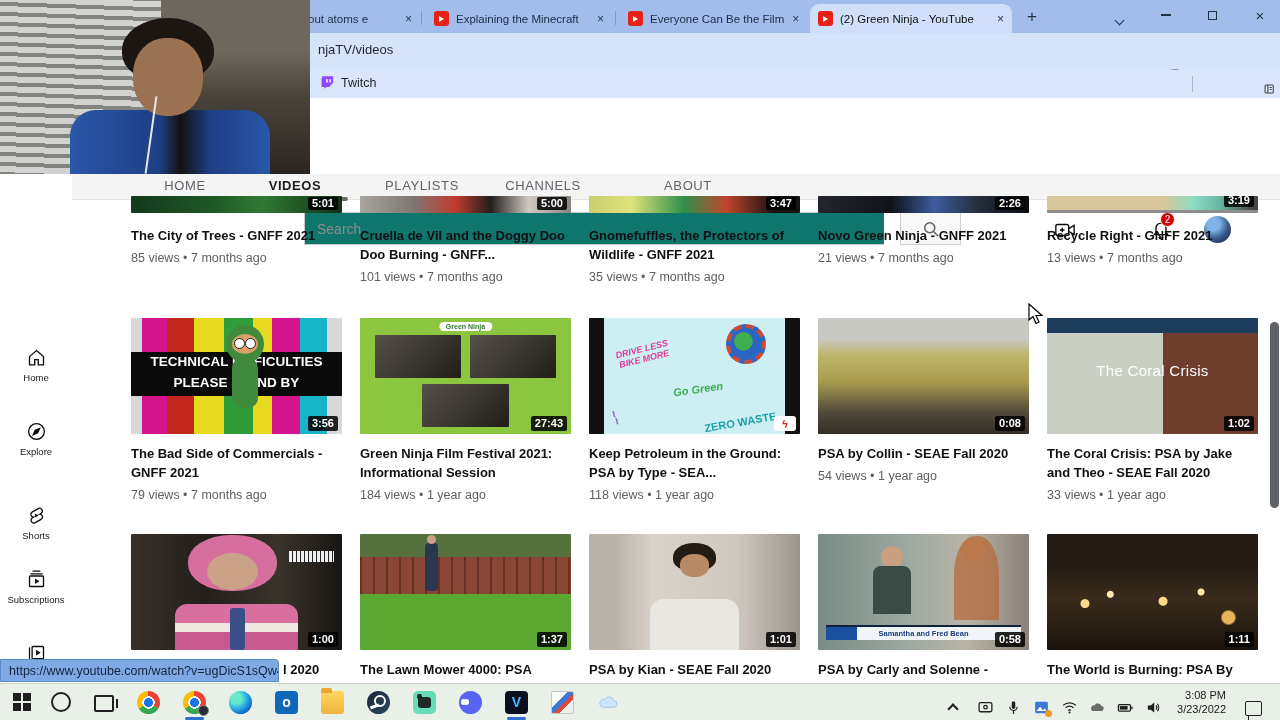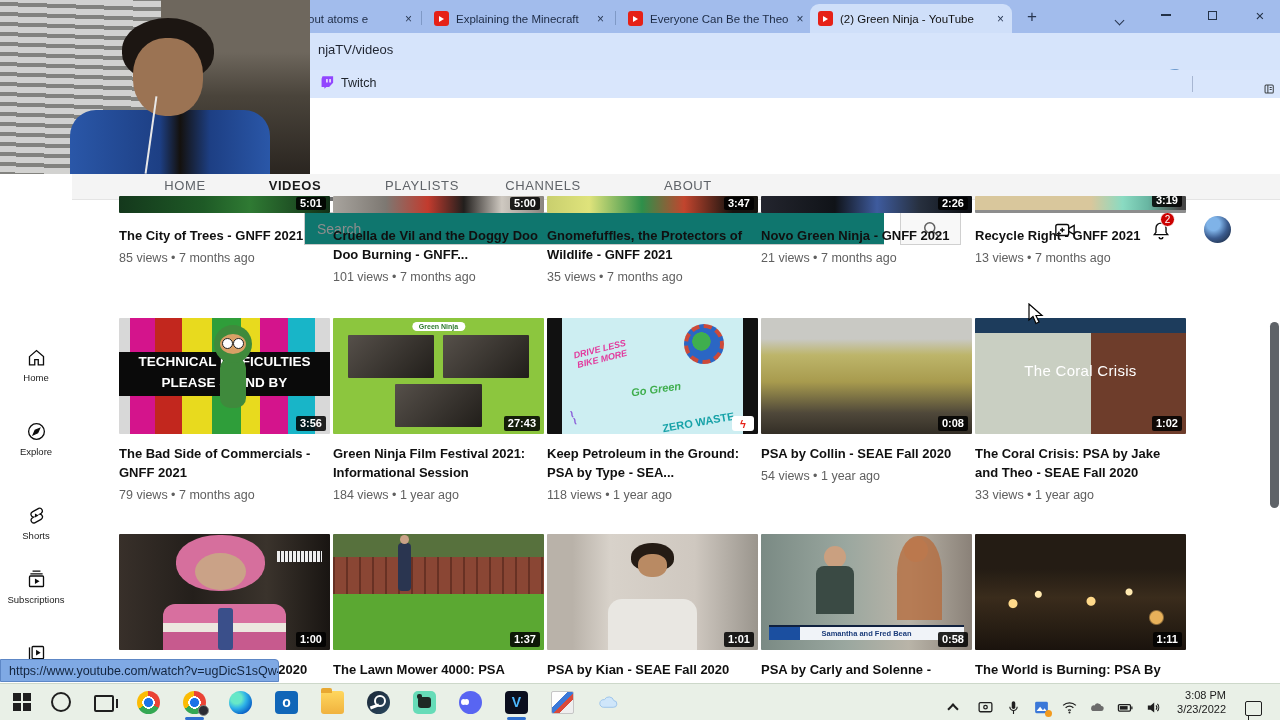--- a/index.html
+++ b/index.html
@@ -47,21 +47,21 @@
 .chtab.on{color:#1a1a1a;font-weight:bold}
 .chunder{position:absolute;left:168px;top:23px;width:108px;height:4px;background:#6d6d6d;border-radius:2px}
 
 
 .sidebar{position:absolute;left:0;top:165px;width:72px;height:518px;background:#fff}
 .sbitem{position:absolute;left:0;width:72px;text-align:center}
 .sbitem svg{display:block;margin:0 auto 4px}
 .sblabel{font-size:9.5px;color:#1a1a1a}
 
 
-.vrow{position:absolute;left:119px;width:1068px;display:flex;gap:3px}
+.vrow{position:absolute;left:131px;width:1068px;display:flex;gap:18px}
 .vcard{width:211px;flex:0 0 211px;position:relative}
 .thumb{position:relative;width:211px;border-radius:1px;overflow:hidden}
 .h-full{height:116px}.h-clip{height:17px}
 .dur{position:absolute;right:4px;bottom:3px;background:rgba(0,0,0,.85);color:#fff;font-size:11px;font-weight:bold;padding:0 4px;border-radius:2px;line-height:15px}
 .vtitle{font-size:13px;font-weight:bold;color:#101010;line-height:19px;max-height:39px;overflow:hidden;margin-top:10px;padding-right:6px}
 .vmeta{font-size:12.5px;color:#606060;margin-top:6px}
 .r1 .vtitle{margin-top:13px}
 
 
 .t-r1c1{background:linear-gradient(90deg,#14381c,#1e5a26 40%,#2f7a33 62%,#123018)}
@@ -186,21 +186,21 @@
           <i></i>
         </span>
       <span>Explaining the Minecraft</span>
       <span class="x">×</span>
     </div>
     <div class="tabsep" style="left:615px"></div>
     <div class="ctab" style="left:620px;width:186px">
       <span class="fav">
           <i></i>
         </span>
-      <span>Everyone Can Be the Theo</span>
+      <span>Everyone Can Be the Film</span>
       <span class="x">×</span>
     </div>
     <div class="ctab active" style="left:810px;width:202px">
       <span class="fav">
           <i></i>
         </span>
       <span>(2) Green Ninja - YouTube</span>
       <span class="x">×</span>
     </div>
     <div class="newtab">+</div>

